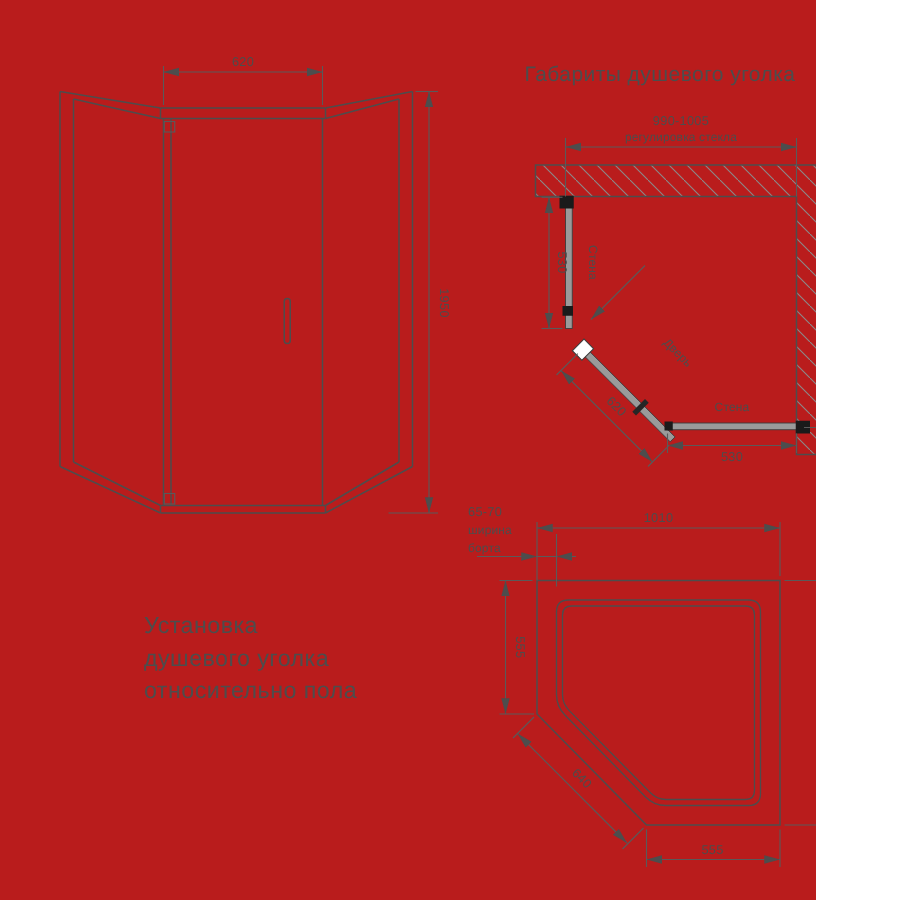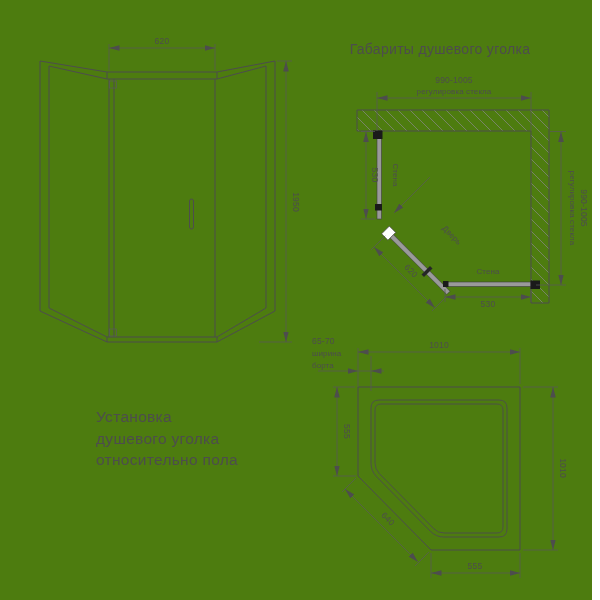--- a/index.html
+++ b/index.html
@@ -1,16 +1,16 @@
 <!DOCTYPE html>
 <html><head>
 <meta charset="utf-8">
 <style>
   html,body{margin:0;padding:0;background:#fff;}
-  #canvas{position:relative;width:592px;height:600px;background:#4d7c0f;overflow:hidden;}
+  #canvas{position:relative;width:544px;height:600px;background:#b91c1c;overflow:hidden;}
   svg{display:block;}
   .ln{stroke:#4d4d4d;stroke-width:1;fill:none;stroke-linecap:butt;}
   .thin{stroke:#5a5a5a;stroke-width:.75;fill:none;}
   .t{fill:#4d4d4d;font-family:"Liberation Sans","DejaVu Sans",sans-serif;}
   .dimt{font-size:8.5px;letter-spacing:.2px;}
   .notet{font-size:8px;letter-spacing:.1px;}
   .title{font-size:14px;letter-spacing:.3px;}
   .cap{font-size:15.5px;letter-spacing:.3px;}
   .mid{text-anchor:middle;}
 </style>

